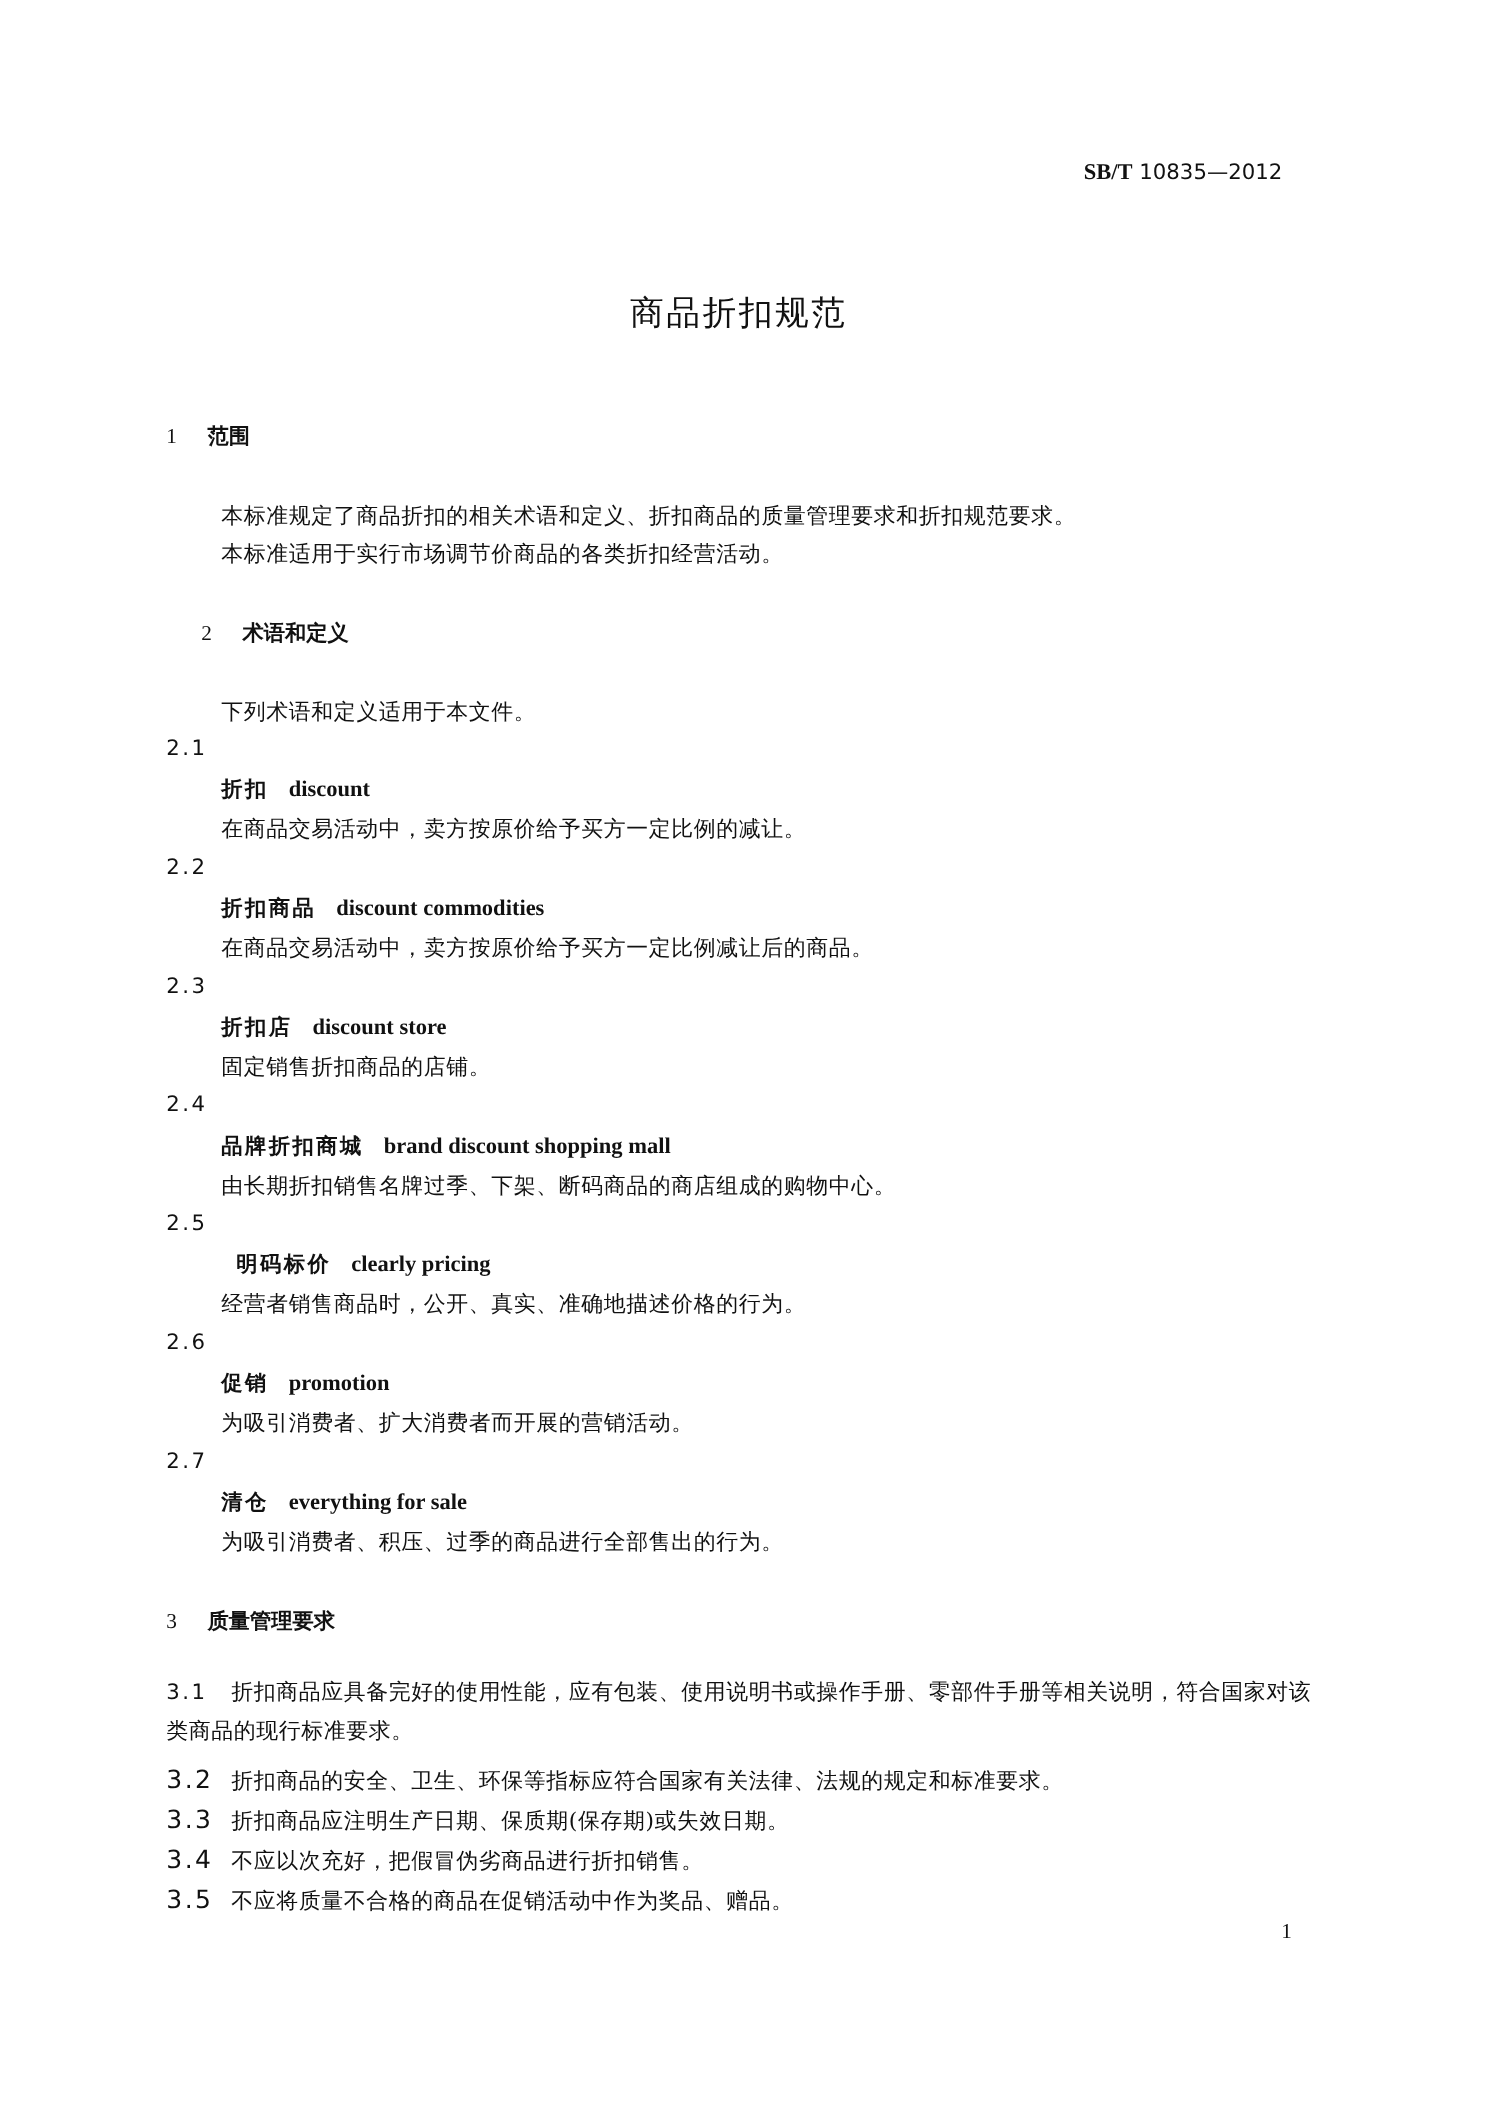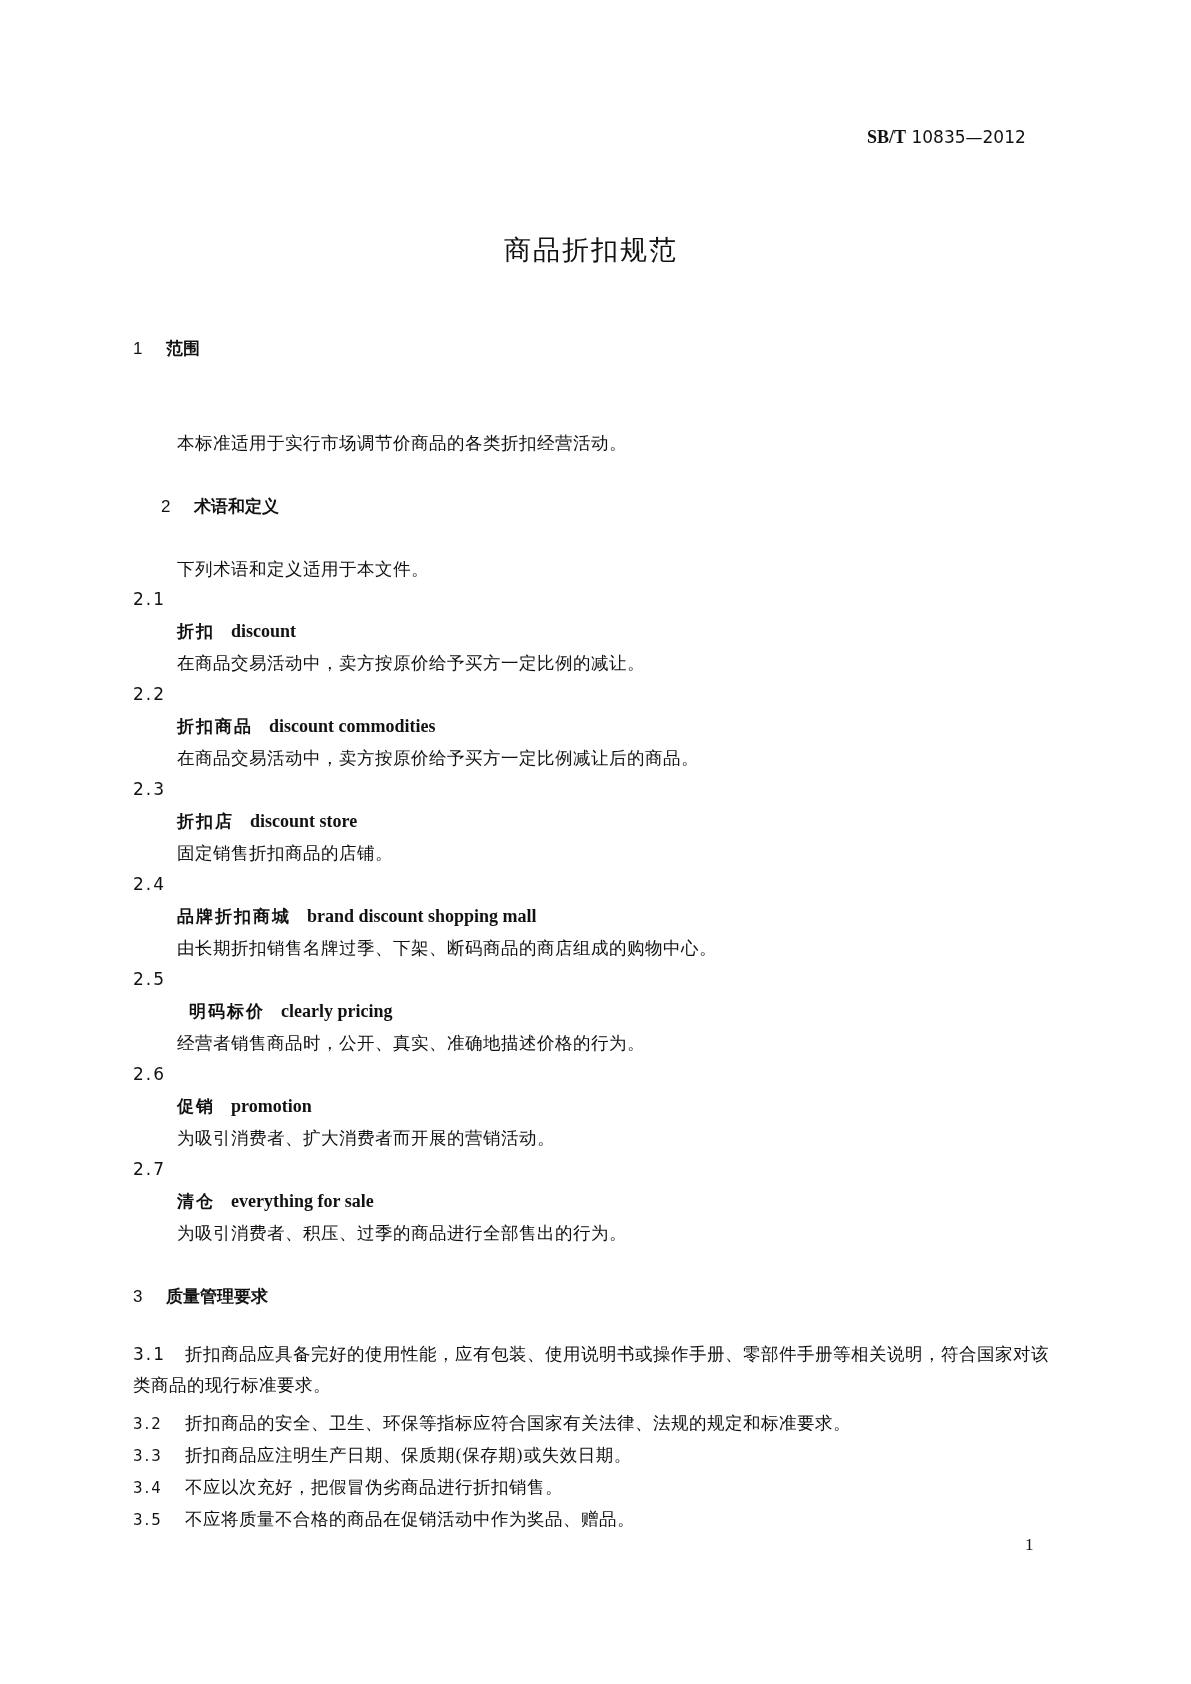--- a/index.html
+++ b/index.html
@@ -2,48 +2,49 @@
 <html><head>
   <meta charset="utf-8">
   <style>
     html, body { margin: 0; padding: 0; background: #ffffff; }
     body { width: 1191px; height: 1684px; position: relative; overflow: hidden; color: #111; }
     .page { position: absolute; left: 0; top: 0; width: 1191px; height: 1672px; background: #fff; }
     .abs { position: absolute; white-space: nowrap; }
     .std-code { left: 867px; top: 127px; font-size: 17px; font-family: "DejaVu Sans", sans-serif; }
     .std-code .prefix { font-family: "Liberation Serif", serif; font-weight: bold; font-size: 18px; }
     .doc-title { left: 504px; top: 232px; font-size: 27px; font-family: "DejaVu Sans", sans-serif; letter-spacing: 2px; }
-    .heading { left: 133px; font-size: 17px; font-family: Liberation Sans, sans-serif; font-weight: bold; }
+    .heading { left: 133px; font-size: 17px; font-family: Liberation Serif, serif; font-weight: bold; }
     .heading .num { display: inline-block; width: 33px; font-weight: normal; }
     .para { left: 177px; font-size: 17.5px; font-family: "DejaVu Serif", serif; letter-spacing: 0.5px; }
     .subnum { left: 133px; font-size: 17px; font-family: "DejaVu Sans", sans-serif; letter-spacing: 2px; }
     .term { left: 177px; font-size: 17px; font-weight: bold; }
     .term .zh { font-family: "DejaVu Sans", sans-serif; letter-spacing: 2px; text-align: right; }
     .term .en { font-family: "Liberation Serif", serif; font-size: 18px; margin-left: 16px; text-align: center; }
     .req { left: 133px; font-size: 17.5px; font-family: "DejaVu Serif", serif; letter-spacing: 0.5px; }
-    .req .num { display: inline-block; width: 52px; font-family: "DejaVu Sans", sans-serif; font-size: 15px; letter-spacing: 2px; }
+    .req .num { display: inline-block; width: 52px; font-family: "DejaVu Sans", sans-serif; font-size: 20px; letter-spacing: 2px; }
     .req-wrap { left: 133px; width: 930px; white-space: normal; font-size: 17.5px; font-family: "DejaVu Serif", serif; line-height: 31px; letter-spacing: 0.5px; }
     .req-wrap .num { display: inline-block; width: 52px; font-family: "DejaVu Sans", sans-serif; font-size: 17px; letter-spacing: 2px; }
     .page-num { left: 1025px; top: 1535px; font-size: 17px; font-family: "Liberation Serif", serif; }
   </style>
 </head>
 <body>
 
 <div class="page">
 
   <div class="abs std-code">
     <span class="prefix">SB/T</span>
     <span>10835—2012</span>
   </div>
 
   <div class="abs doc-title">商品折扣规范</div>
 
   <div class="abs heading" style="top:337px;">
     <span class="num">1</span><span>范围</span>
   </div>
+  <div class="abs para" style="top:400px;">本标准规定了商品折扣的相关术语和定义、折扣商品的质量管理要求和折扣规范要求。</div>
   <div class="abs para" style="top:431px;">本标准适用于实行市场调节价商品的各类折扣经营活动。</div>
 
   <div class="abs heading" style="top:495px;margin-left:28px;">
     <span class="num">2</span><span>术语和定义</span>
   </div>
   <div class="abs para" style="top:557px;">下列术语和定义适用于本文件。</div>
 
   <div class="abs subnum" style="top:589px;">2.1</div>
   <div class="abs term" style="top:620px;">
     <span class="zh">折扣</span><span class="en">discount</span>

